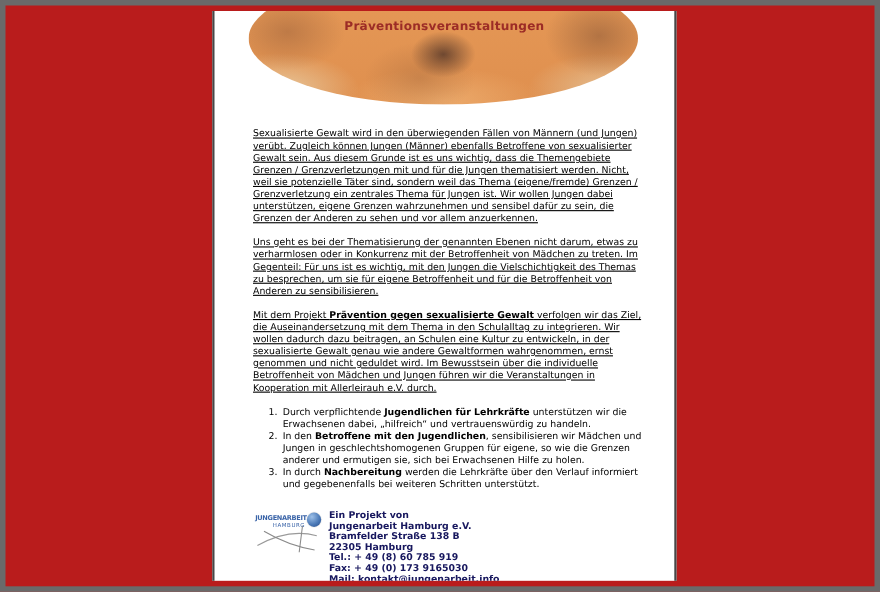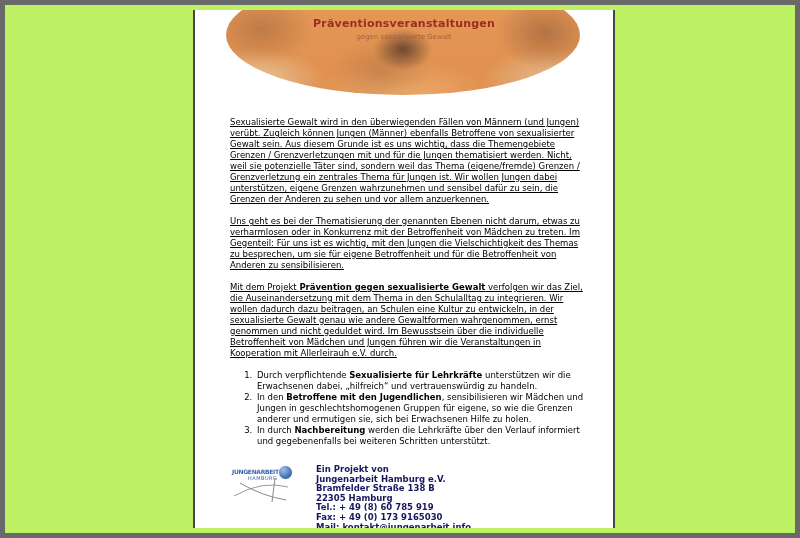--- a/index.html
+++ b/index.html
@@ -3,21 +3,21 @@
 <meta charset="utf-8">
 <style>
   html,body{margin:0;padding:0;}
   body{
     width:800px;height:538px;position:relative;background:#ffffff;
     font-family:"DejaVu Sans","Liberation Sans",sans-serif;
     overflow:hidden;
   }
   .frame{
     position:absolute;inset:0;border:5px solid #6a6a6a;box-sizing:border-box;
-    background:#bef264;
+    background:#b91c1c;
   }
   .page-column{
     position:absolute;top:5px;bottom:5px;left:188px;width:422px;
     border-left:2px solid #474747;border-right:2px solid #474747;
     box-sizing:border-box;background:#fff;overflow:hidden;
   }
   
   .header-ellipse{
     position:absolute;left:31px;top:-35px;width:354px;height:120px;
     border-radius:50%;
@@ -47,21 +47,21 @@
   .content p{
     font-size:8.5px;line-height:11px;margin:0 0 11px 0;text-align:left;text-decoration:underline;
   }
   .content ol{
     margin:0;padding-left:25px;font-size:8.5px;line-height:11px;
   }
   .content li{margin:0;padding-left:2px;}
   b{font-weight:bold;}
   
   .footer{
-    position:absolute;left:37px;top:455px;display:flex;align-items:flex-start;gap:26px;
+    position:absolute;left:37px;top:455px;display:flex;align-items:flex-start;gap:9px;
   }
   .logo{
     position:relative;width:58px;height:46px;margin-top:3px;flex:none;
   }
   .logo-line1{
     font-size:6px;font-weight:bold;color:#3a64a8;letter-spacing:-0.3px;white-space:nowrap;
   }
   .logo-line2{
     font-size:5px;color:#3a64a8;letter-spacing:.5px;margin-left:16px;white-space:nowrap;
   }
@@ -78,31 +78,30 @@
 </style>
 </head>
 <body>
 
 <div class="frame">
   <div class="page-column">
 
     <div class="header-ellipse"></div>
     <div class="header-text">
       <div class="page-title">Präventionsveranstaltungen</div>
-      <div class="page-subtitle">gegen sexualisierte Gewalt</div>
     </div>
 
     <div class="content">
       <div id="paragraphs">
           <p><span>Sexualisierte Gewalt wird in den überwiegenden Fällen von Männern (und Jungen) verübt. Zugleich können Jungen (Männer) ebenfalls Betroffene von sexualisierter Gewalt sein. Aus diesem Grunde ist es uns wichtig, dass die Themengebiete Grenzen / Grenzverletzungen mit und für die Jungen thematisiert werden. Nicht, weil sie potenzielle Täter sind, sondern weil das Thema (eigene/fremde) Grenzen / Grenzverletzung ein zentrales Thema für Jungen ist. Wir wollen Jungen dabei unterstützen, eigene Grenzen wahrzunehmen und sensibel dafür zu sein, die Grenzen der Anderen zu sehen und vor allem anzuerkennen.</span></p>
           <p><span>Uns geht es bei der Thematisierung der genannten Ebenen nicht darum, etwas zu verharmlosen oder in Konkurrenz mit der Betroffenheit von Mädchen zu treten. Im Gegenteil: Für uns ist es wichtig, mit den Jungen die Vielschichtigkeit des Themas zu besprechen, um sie für eigene Betroffenheit und für die Betroffenheit von Anderen zu sensibilisieren.</span></p>
           <p><span>Mit dem Projekt </span><b>Prävention gegen sexualisierte Gewalt</b><span> verfolgen wir das Ziel, die Auseinandersetzung mit dem Thema in den Schulalltag zu integrieren. Wir wollen dadurch dazu beitragen, an Schulen eine Kultur zu entwickeln, in der sexualisierte Gewalt genau wie andere Gewaltformen wahrgenommen, ernst genommen und nicht geduldet wird. Im Bewusstsein über die individuelle Betroffenheit von Mädchen und Jungen führen wir die Veranstaltungen in Kooperation mit Allerleirauh e.V. durch.</span></p>
         </div>
       <ol id="steps">
-          <li><span>Durch verpflichtende </span><b>Sexualisierte für Lehrkräfte</b><span> unterstützen wir die Erwachsenen dabei, „hilfreich“ und vertrauenswürdig zu handeln.</span></li>
+          <li><span>Durch verpflichtende </span><b>Jugendlichen für Lehrkräfte</b><span> unterstützen wir die Erwachsenen dabei, „hilfreich“ und vertrauenswürdig zu handeln.</span></li>
           <li><span>In den </span><b>Betroffene mit den Jugendlichen</b><span>, sensibilisieren wir Mädchen und Jungen in geschlechtshomogenen Gruppen  für eigene, so wie die Grenzen anderer und ermutigen sie, sich bei Erwachsenen Hilfe zu holen.</span></li>
           <li><span>In durch </span><b>Nachbereitung</b><span> werden die Lehrkräfte über den Verlauf informiert und gegebenenfalls bei weiteren Schritten unterstützt.</span></li>
         </ol>
     </div>
 
     <div class="footer">
       <div class="logo">
         <div class="logo-line1">JUNGENARBEIT</div>
         <div class="logo-line2">HAMBURG</div>
         <span class="globe"></span>

